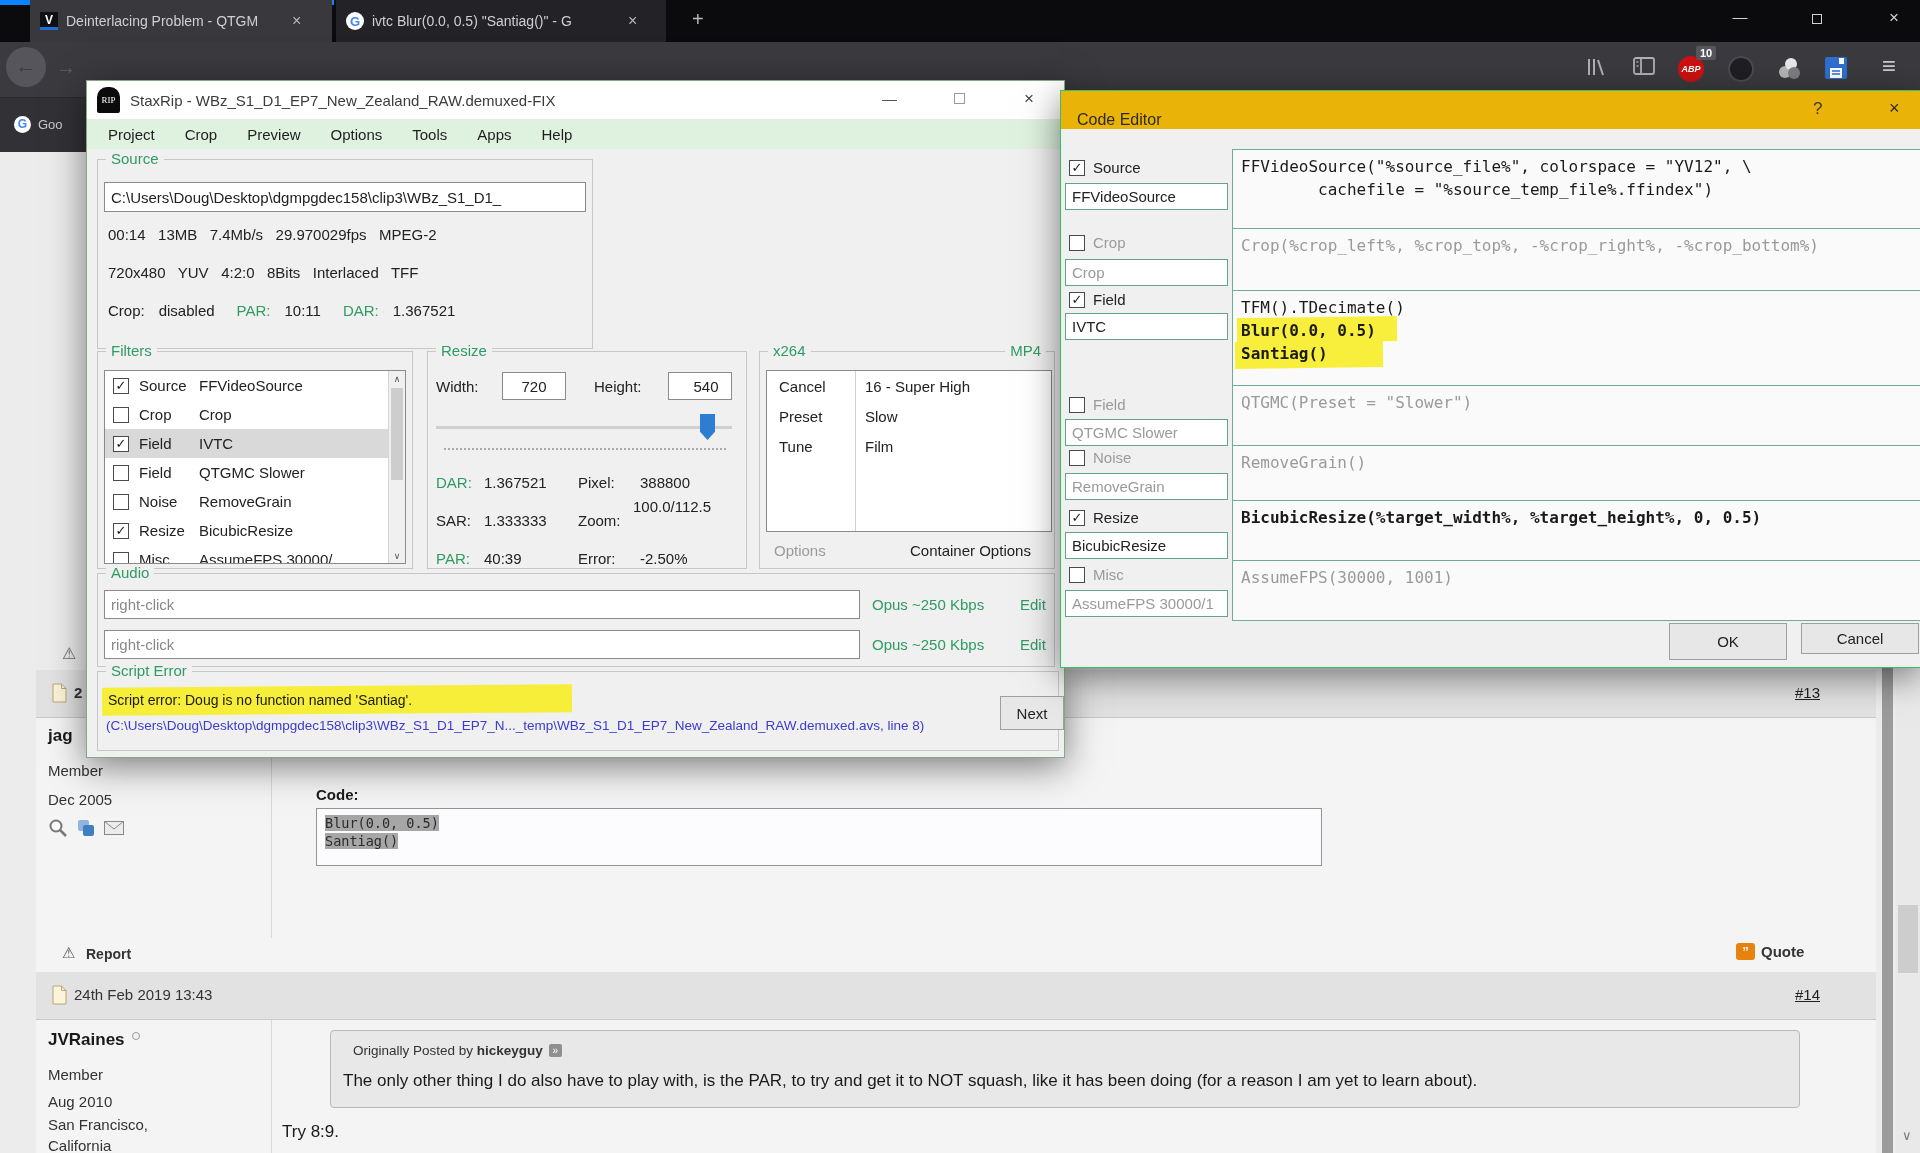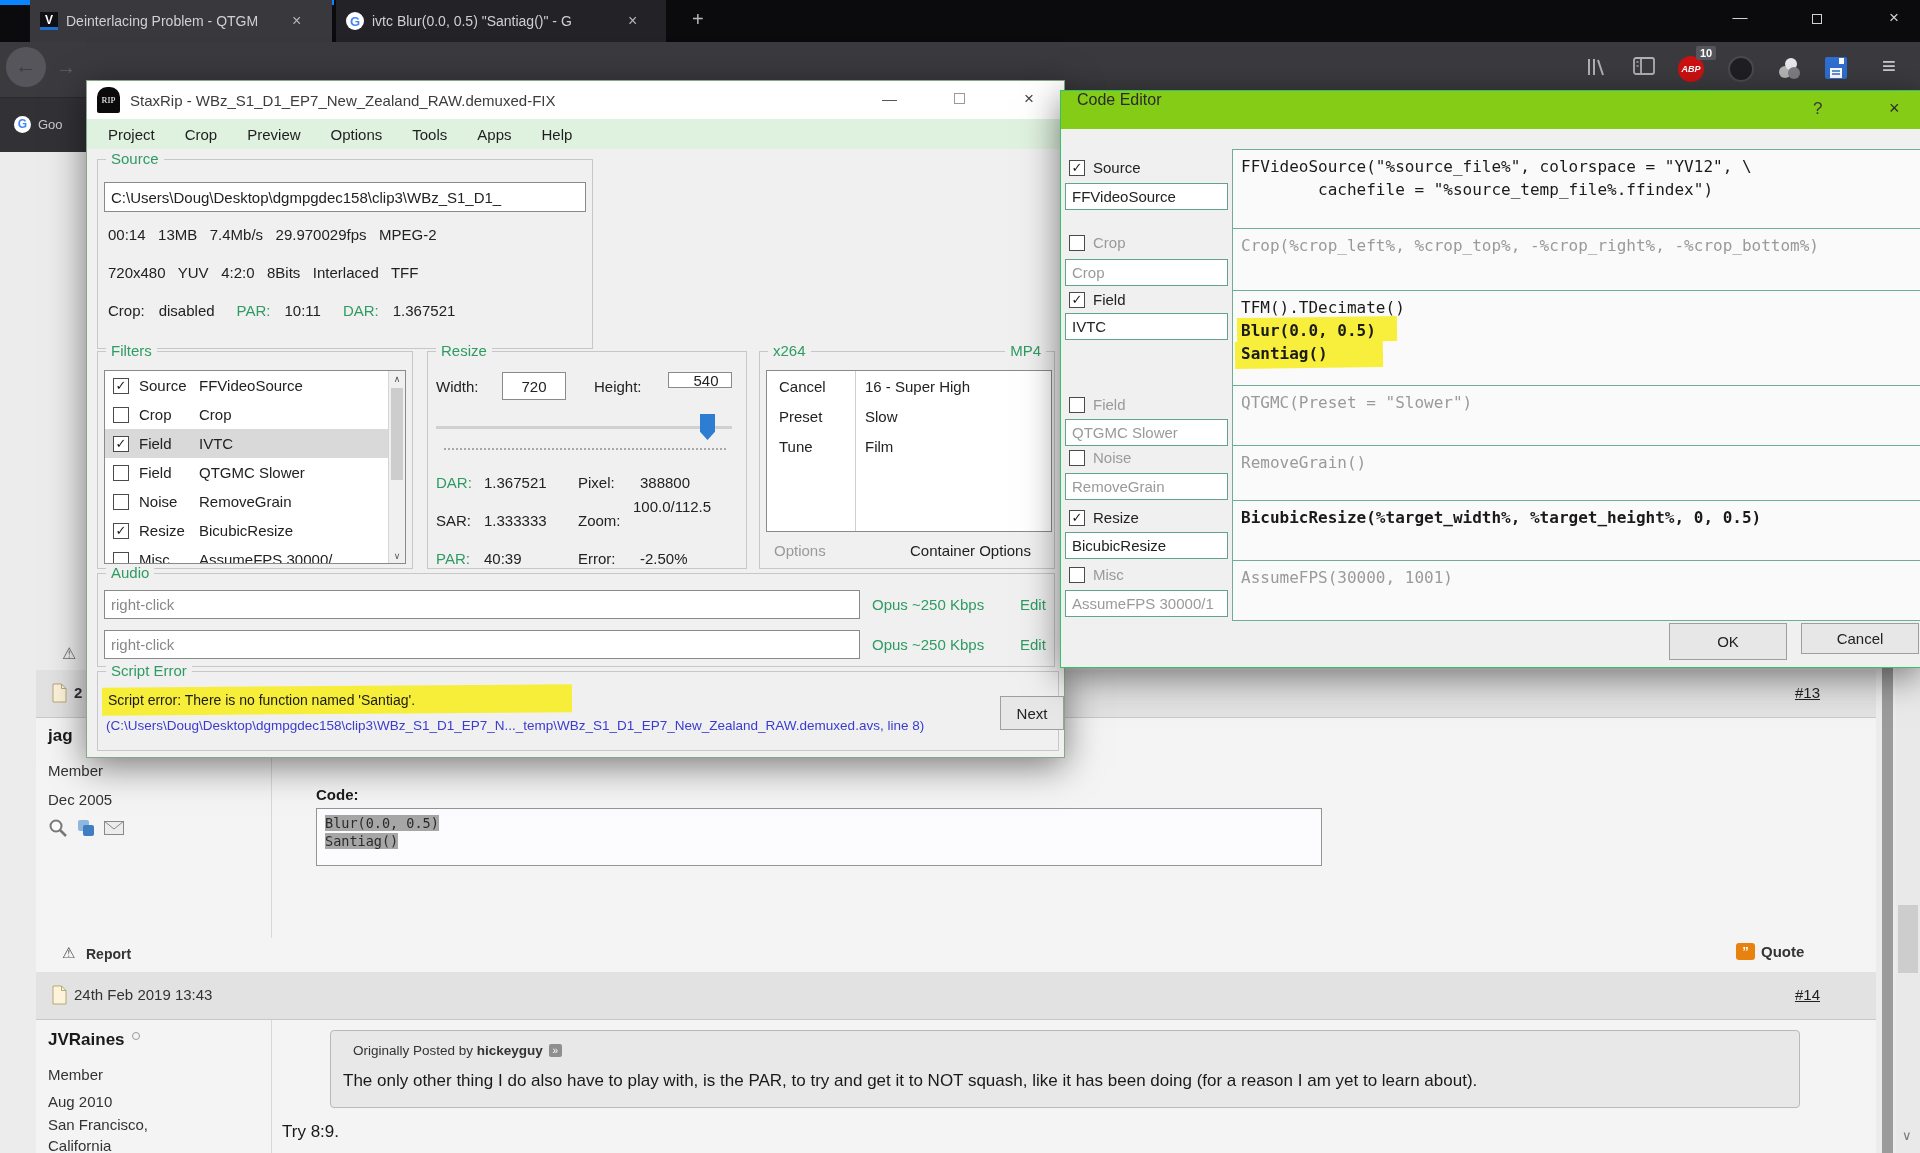--- a/index.html
+++ b/index.html
@@ -53,21 +53,21 @@
   .tbx{position:absolute;background:#fff;border:1px solid #8a8a8a;font-size:15px;color:#222;display:flex;align-items:center;padding-left:6px;overflow:hidden;white-space:nowrap}
   .cb{display:inline-flex;width:16px;height:16px;background:#fff;border:1px solid #4a4a4a;align-items:center;justify-content:center;font-size:13px;color:#1a1a1a;flex:none}
   .frow{display:flex;align-items:center;height:29px;padding-left:8px;font-size:15px}
   .frow .ftype{width:60px;margin-left:10px}
   .btn{position:absolute;background:#e7e7e7;border:1px solid #9f9f9f;display:flex;align-items:center;justify-content:center;font-size:15px;color:#222}
   .rip{width:23px;height:26px;background:#0a0a0a;border-radius:10px 10px 2px 2px;color:#fff;font-size:9px;font-family:"Liberation Serif",serif;display:flex;align-items:center;justify-content:center;margin:0 10px 0 10px}
   .ylw{position:absolute;background:#f7ee39;transform:rotate(-0.4deg)}
 
   
   #codeed{position:absolute;left:1060px;top:90px;width:861px;height:578px;background:#f0f0f0;border:1px solid #35c06a;box-shadow:0 8px 34px rgba(0,0,0,.5);z-index:40}
-  #ce-title{position:absolute;left:0;top:0;width:100%;height:38px;background:#84cc16;display:flex;align-items:flex-start;color:#2b2b2b;font-size:16px}
+  #ce-title{position:absolute;left:0;top:0;width:100%;height:38px;background:#eab308;display:flex;align-items:flex-end;color:#2b2b2b;font-size:16px}
   .ce-tbx{position:absolute;left:4px;width:163px;height:27px;background:#fff;border:1px solid #62a38c;font-size:15px;display:flex;align-items:center;padding-left:6px;overflow:hidden;white-space:nowrap}
   .ce-cbrow{position:absolute;left:8px;display:flex;align-items:center;gap:8px;font-size:15px}
   .ccell{position:absolute;left:171px;width:688px;background:#fafafa;border-bottom:1px solid #6fae96;border-left:1px solid #6fae96;padding:5px 0 0 8px;font-size:16px;line-height:23px;color:#1a1a1a;overflow:hidden}
   .dis{color:#9a9a9a}
   .hl{position:absolute;background:#f8ef3d;transform:rotate(-0.8deg)}
   .cline{position:relative;white-space:pre}
 
   
   .sb-dark{position:absolute;left:1882px;top:152px;width:11px;height:1001px;background:#9b9b9b;z-index:5}
   .sb-outer{position:absolute;left:1896px;top:152px;width:24px;height:1001px;background:#e9e9e9;z-index:5}
@@ -330,21 +330,21 @@
           <div class="abs" style="bottom:2px;left:0;right:0;text-align:center;font-size:9px;color:#555">∨</div>
         </div>
       </div>
     </div>
 
     <div class="grp" style="left:340px;top:270px;width:320px;height:218px">
       <span class="glabel">Resize</span>
       <span class="abs" style="left:8px;top:26px">Width:</span>
       <div class="tbx" style="left:74px;top:20px;width:64px;height:28px;justify-content:center;padding-left:0">720</div>
       <span class="abs" style="left:166px;top:26px">Height:</span>
-      <div class="tbx" style="left:240px;top:20px;width:64px;height:16px;justify-content:center;padding-left:12px">540</div>
+      <div class="tbx" style="left:240px;top:20px;width:64px;height:28px;justify-content:center;padding-left:12px">540</div>
       <div class="abs" style="left:8px;top:74px;width:296px;height:3px;background:#d0d0d0"></div>
       <div class="abs" style="left:272px;top:62px;width:15px;height:26px;background:#2d7dd2;clip-path:polygon(0 0,100% 0,100% 68%,50% 100%,0 68%)"></div>
       <div class="abs" style="left:16px;top:96px;width:282px;border-bottom:2px dotted #a8a8a8"></div>
       <div>
         <span class="abs green" style="left:8px;top:122px">DAR:</span>
         <span class="abs" style="left:56px;top:122px">1.367521</span>
         <span class="abs" style="left:150px;top:122px">Pixel:</span>
         <span class="abs" style="left:212px;top:122px">388800</span>
       </div>
       <div>
@@ -383,21 +383,21 @@
       <span class="abs green" style="left:774px;top:22px">Opus ~250 Kbps</span>
       <span class="abs green" style="left:922px;top:22px">Edit</span>
       <div class="tbx" style="left:6px;top:56px;width:756px;height:29px;color:#888">right-click</div>
       <span class="abs green" style="left:774px;top:62px">Opus ~250 Kbps</span>
       <span class="abs green" style="left:922px;top:62px">Edit</span>
     </div>
 
     <div class="grp" style="left:10px;top:590px;width:962px;height:80px">
       <span class="glabel">Script Error</span>
       <div class="ylw" style="left:4px;top:14px;width:470px;height:28px"></div>
-      <span class="abs" style="left:10px;top:20px;font-size:14px;color:#1a1a1a">Script error: There is no function named 'Santiag'.</span>
+      <span class="abs" style="left:10px;top:20px;font-size:14px;color:#1a1a1a">Script error: Doug is no function named 'Santiag'.</span>
       <span class="abs" style="left:8px;top:46px;font-size:13.5px;color:#3b3bd0">(C:\Users\Doug\Desktop\dgmpgdec158\clip3\WBz_S1_D1_EP7_N..._temp\WBz_S1_D1_EP7_New_Zealand_RAW.demuxed.avs, line 8)</span>
       <div class="btn" style="left:902px;top:24px;width:64px;height:34px">Next</div>
     </div>
   </div>
 
   <div id="codeed">
     <div id="ce-title">
       <span style="margin-left:16px">Code Editor</span>
       <span class="abs" style="left:752px;top:8px;font-size:17px;color:#3a3a3a">?</span>
       <span class="abs" style="left:828px;top:7px;font-size:18px;color:#2b2b2b">×</span>

